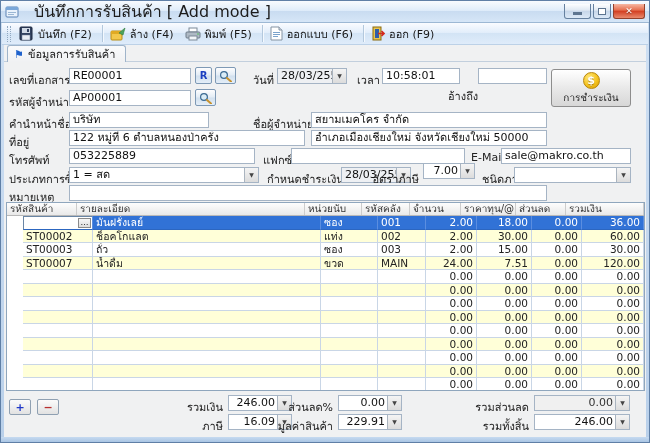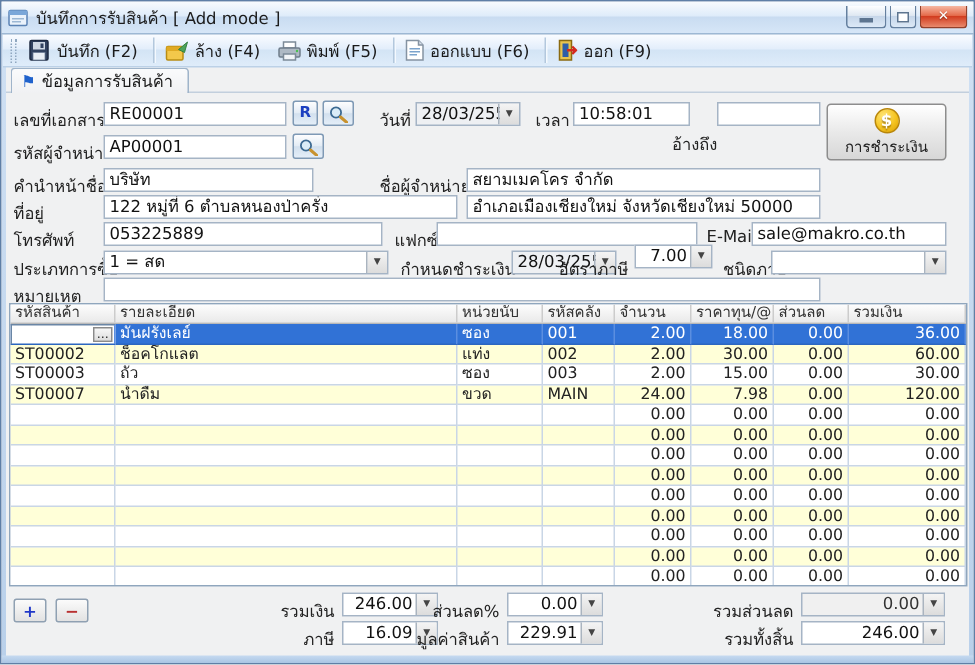--- a/index.html
+++ b/index.html
@@ -4,21 +4,21 @@
 <style>
   html,body{margin:0;padding:0;background:#e8e8e8;font-family:"DejaVu Sans","Liberation Sans",sans-serif;}
   *{box-sizing:border-box;}
   .window{position:relative;width:650px;height:443px;background:#f0f1f2;border:1px solid #5f7fa6;overflow:hidden;}
   .frame-left,.frame-right{position:absolute;top:22px;bottom:0;width:3px;background:linear-gradient(#cfe0f3,#b9d0ea);z-index:40;}
   .frame-left{left:0;}.frame-right{right:0;}
   .frame-bottom{position:absolute;left:0;right:0;bottom:0;height:5px;background:linear-gradient(#c6daf0,#a9c5e4);z-index:41;}
 
   
   .titlebar{position:absolute;top:0;left:0;right:0;height:22px;background:linear-gradient(#f8fbfe,#dfecfa 45%,#c9dcf1 50%,#d6e6f7);border-bottom:1px solid #9db8d4;display:flex;align-items:center;padding:0 4px;z-index:50;}
-  .title-text{font-size:11px;color:#1c1c1c;margin-left:5px;white-space:nowrap;}
+  .title-text{font-size:16px;color:#1c1c1c;margin-left:15px;white-space:nowrap;}
   .win-buttons{margin-left:auto;display:flex;gap:2px;align-items:flex-start;padding-top:0;}
   .win-btn{height:15px;border:1px solid #65809f;border-radius:0 0 3px 3px;border-top:none;background:linear-gradient(#fdfeff,#dfe8f2 45%,#c6d6e9 50%,#dce9f7);display:flex;align-items:center;justify-content:center;}
   .win-btn.min{width:27px;}
   .win-btn.max{width:18px;}
   .win-btn.close{width:32px;background:linear-gradient(#f6b7a2,#e56c4c 45%,#d23d20 50%,#e98a6d);border-color:#93402b;color:#fff;font-size:9px;font-weight:bold;text-shadow:0 1px 1px rgba(0,0,0,.4);}
   .glyph-min{width:9px;height:3px;background:#5d7590;margin-top:5px;}
   .glyph-max{width:8px;height:7px;border:1px solid #5d7590;background:#fff;}
 
   
   .toolbar{position:absolute;top:22px;left:1px;right:1px;height:22px;background:linear-gradient(#fafcff,#e3eefb 45%,#d3e4f5 50%,#dfecfa);border-bottom:1px solid #bcd1e7;display:flex;align-items:center;padding:0 2px;z-index:45;}
@@ -43,21 +43,21 @@
   .mini-btn{position:absolute;height:17px;border:1px solid #7e99b5;border-radius:2px;background:linear-gradient(#fdfdfe,#e3ecf5 48%,#d2e0ee 52%,#e4eef8);display:flex;align-items:center;justify-content:center;}
   .r-glyph{font-size:10px;font-weight:bold;color:#1b3fc0;}
   .pay-btn{position:absolute;left:550px;top:68px;width:80px;height:38px;border:1px solid #8d8d8d;border-radius:3px;background:linear-gradient(#ffffff,#e9e9e9 50%,#d7d7d7);display:flex;flex-direction:column;align-items:center;justify-content:center;gap:1px;}
   .coin{width:17px;height:17px;border-radius:50%;background:radial-gradient(circle at 35% 30%,#ffe67a,#f5c420 55%,#d89b00);border:1px solid #b8860b;color:#fff;font-size:11px;font-weight:bold;display:flex;align-items:center;justify-content:center;text-shadow:0 1px 1px rgba(120,80,0,.6);}
   .pay-label{font-size:10px;color:#222;}
 
   
   .grid{position:absolute;left:5px;top:201px;width:639px;height:189px;border:1px solid #8fa6bd;background:#fff;overflow:hidden;}
   .g-head{display:flex;height:13px;background:linear-gradient(#fdfdfd,#e9e9e9);border-bottom:1px solid #b9b9b9;}
   .g-hcell{font-size:10px;color:#333;padding:0 3px;line-height:12px;border-right:1px solid #cccccc;white-space:nowrap;overflow:hidden;}
-  .g-row{display:flex;height:13.5px;background:#fff;}
+  .g-row{display:flex;height:13.5px;background:#fff;margin-left:16px;}
   .g-row.alt{background:#ffffd8;}
   .g-row.sel{background:#3172d6;color:#fff;}
   .g-cell{font-size:10.5px;line-height:13px;padding:0 3px;border-right:1px solid #c9d6e6;border-bottom:1px solid #c9d6e6;white-space:nowrap;overflow:hidden;color:#222;}
   .g-row.sel .g-cell{color:#fff;border-right-color:#5b8ee0;border-bottom-color:#2c66c0;}
   .g-cell.num{text-align:right;}
   .c1{width:70px;}.c2{width:228px;}.c3{width:57px;}.c4{width:48px;}.c5{width:51px;}.c6{width:55px;}.c7{width:50px;}.c8{width:80px;flex:1;}
   .g-cell.editor{background:#fff;color:#111;position:relative;padding-right:16px;border:1px solid #6a86a5;}
   .ellipsis-btn{position:absolute;top:1px;right:1px;width:13px;height:10px;background:linear-gradient(#f7f7f7,#dddddd);border:1px solid #8a8a8a;font-size:8px;line-height:7px;color:#222;text-align:center;}
 
   
@@ -269,21 +269,21 @@
           <div class="g-cell c6 num">15.00</div>
           <div class="g-cell c7 num">0.00</div>
           <div class="g-cell c8 num">30.00</div>
         </div>
         <div class="g-row alt">
           <div class="g-cell c1">ST00007</div>
           <div class="g-cell c2">น้ำดื่ม</div>
           <div class="g-cell c3">ขวด</div>
           <div class="g-cell c4">MAIN</div>
           <div class="g-cell c5 num">24.00</div>
-          <div class="g-cell c6 num">7.98</div>
+          <div class="g-cell c6 num">7.51</div>
           <div class="g-cell c7 num">0.00</div>
           <div class="g-cell c8 num">120.00</div>
         </div>
         <div class="g-row">
           <div class="g-cell c1"></div>
           <div class="g-cell c2"></div>
           <div class="g-cell c3"></div>
           <div class="g-cell c4"></div>
           <div class="g-cell c5 num">0.00</div>
           <div class="g-cell c6 num">0.00</div>

